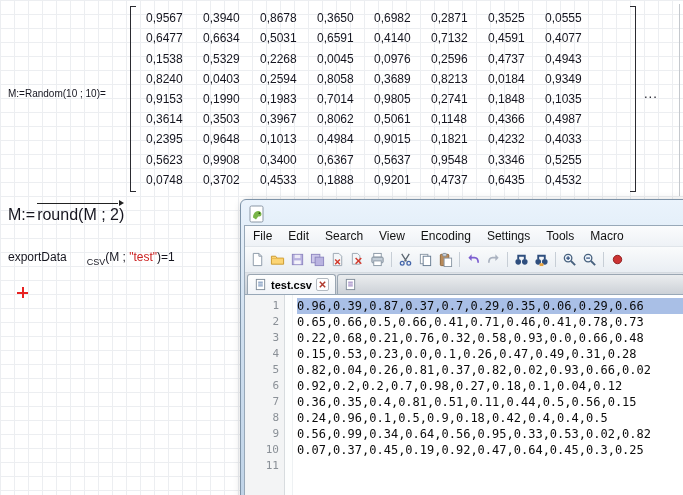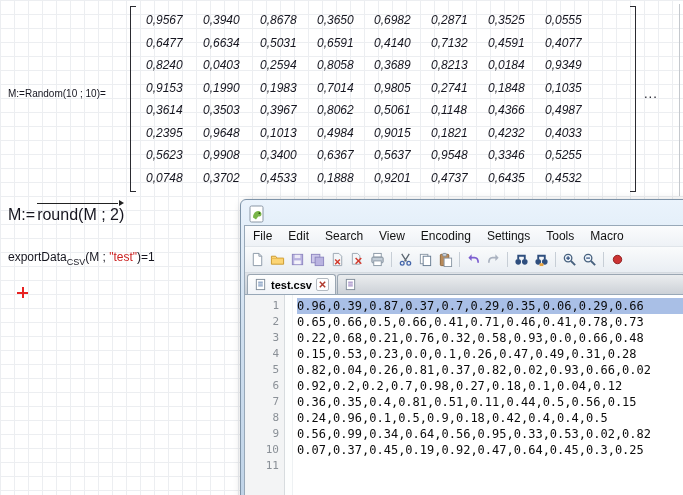--- a/index.html
+++ b/index.html
@@ -14,31 +14,31 @@
     font-family:"Liberation Sans", sans-serif;
     color:#15151f;
   }
   
   .page-line{ position:absolute; left:679px; top:4px; width:1px; height:192px; background:#c4c8cd; }
   .lhs-matrix{ position:absolute; left:8px; top:88px; font-size:10px; white-space:nowrap; }
   .matrix-box{ position:absolute; left:130px; top:6px; height:186px; display:flex; align-items:stretch; }
   .bracket{ width:6px; }
   .bracket-l{ border-left:1.5px solid #2a2a30; border-top:1.5px solid #2a2a30; border-bottom:1.5px solid #2a2a30; }
   .bracket-r{ border-right:1.5px solid #2a2a30; border-top:1.5px solid #2a2a30; border-bottom:1.5px solid #2a2a30; }
-  .mrows{ display:flex; flex-direction:column; justify-content:space-evenly; padding:1px 28px 1px 10px;font-style:italic; }
+  .mrows{ display:flex; flex-direction:column; justify-content:space-evenly; padding:1px 28px 1px 10px; }
   .mrow{ height:18px; line-height:18px; font-size:12px; white-space:nowrap; }
   .mrow span{ display:inline-block; width:57px; }
   .mat-ellipsis{ position:absolute; left:644px; top:86px; font-size:13px; letter-spacing:1px; }
   .expr-round{ position:absolute; left:8px; top:206px; font-size:16px; white-space:nowrap; }
   .vec{ position:relative; margin-left:2px; }
   .vec::before{ content:""; position:absolute; left:0; right:6px; top:-3px; border-top:1.2px solid #222; }
   .vec::after{ content:""; position:absolute; right:0; top:-6.5px; width:0; height:0;
     border-left:5px solid #222; border-top:3px solid transparent; border-bottom:3px solid transparent; }
   .expr-export{ position:absolute; left:8px; top:250px; font-size:12px; white-space:nowrap; }
-  .sub{ font-size:9px; position:relative; top:4px; }
+  .sub{ font-size:9px; position:relative; top:4px;margin-left:20px; }
   .str{ color:#cc2222; }
   .cursor-cross{ position:absolute; left:17px; top:287px; width:11px; height:11px; }
   .cursor-cross::before{ content:""; position:absolute; left:0; top:5px; width:11px; height:2px; background:#e82222; }
   .cursor-cross::after{ content:""; position:absolute; left:5px; top:0; width:2px; height:11px; background:#e82222; }
 
   
   .npp{
     position:absolute; left:240px; top:199px; width:452px; height:302px;
     border:1px solid #7e93a8; border-radius:6px 6px 0 0;
     background:linear-gradient(180deg,#eaf3fc,#cfdfef 45%,#bfd3e7);
@@ -99,20 +99,21 @@
 
   <div class="page-line"></div>
 
   <span class="lhs-matrix">M:=Random(10 ; 10)=</span>
 
   <div class="matrix-box">
     <div class="bracket bracket-l"></div>
     <div class="mrows">
       <div class="mrow"><span>0,9567</span><span>0,3940</span><span>0,8678</span><span>0,3650</span><span>0,6982</span><span>0,2871</span><span>0,3525</span><span>0,0555</span></div>
       <div class="mrow"><span>0,6477</span><span>0,6634</span><span>0,5031</span><span>0,6591</span><span>0,4140</span><span>0,7132</span><span>0,4591</span><span>0,4077</span></div>
+      <div class="mrow"><span>0,1538</span><span>0,5329</span><span>0,2268</span><span>0,0045</span><span>0,0976</span><span>0,2596</span><span>0,4737</span><span>0,4943</span></div>
       <div class="mrow"><span>0,8240</span><span>0,0403</span><span>0,2594</span><span>0,8058</span><span>0,3689</span><span>0,8213</span><span>0,0184</span><span>0,9349</span></div>
       <div class="mrow"><span>0,9153</span><span>0,1990</span><span>0,1983</span><span>0,7014</span><span>0,9805</span><span>0,2741</span><span>0,1848</span><span>0,1035</span></div>
       <div class="mrow"><span>0,3614</span><span>0,3503</span><span>0,3967</span><span>0,8062</span><span>0,5061</span><span>0,1148</span><span>0,4366</span><span>0,4987</span></div>
       <div class="mrow"><span>0,2395</span><span>0,9648</span><span>0,1013</span><span>0,4984</span><span>0,9015</span><span>0,1821</span><span>0,4232</span><span>0,4033</span></div>
       <div class="mrow"><span>0,5623</span><span>0,9908</span><span>0,3400</span><span>0,6367</span><span>0,5637</span><span>0,9548</span><span>0,3346</span><span>0,5255</span></div>
       <div class="mrow"><span>0,0748</span><span>0,3702</span><span>0,4533</span><span>0,1888</span><span>0,9201</span><span>0,4737</span><span>0,6435</span><span>0,4532</span></div>
     </div>
     <div class="bracket bracket-r"></div>
   </div>
   <span class="mat-ellipsis">...</span>

